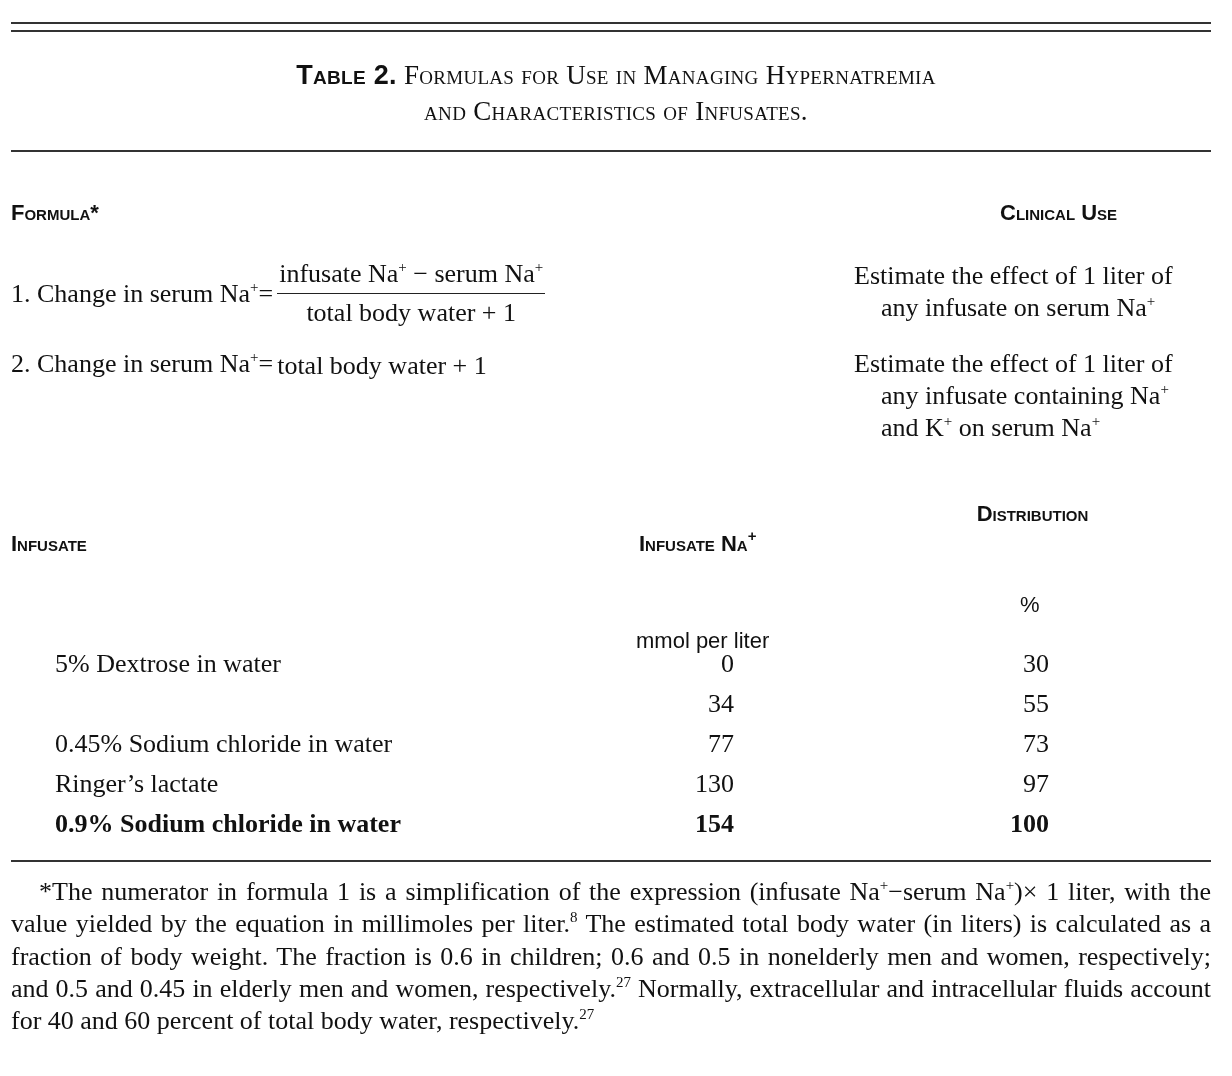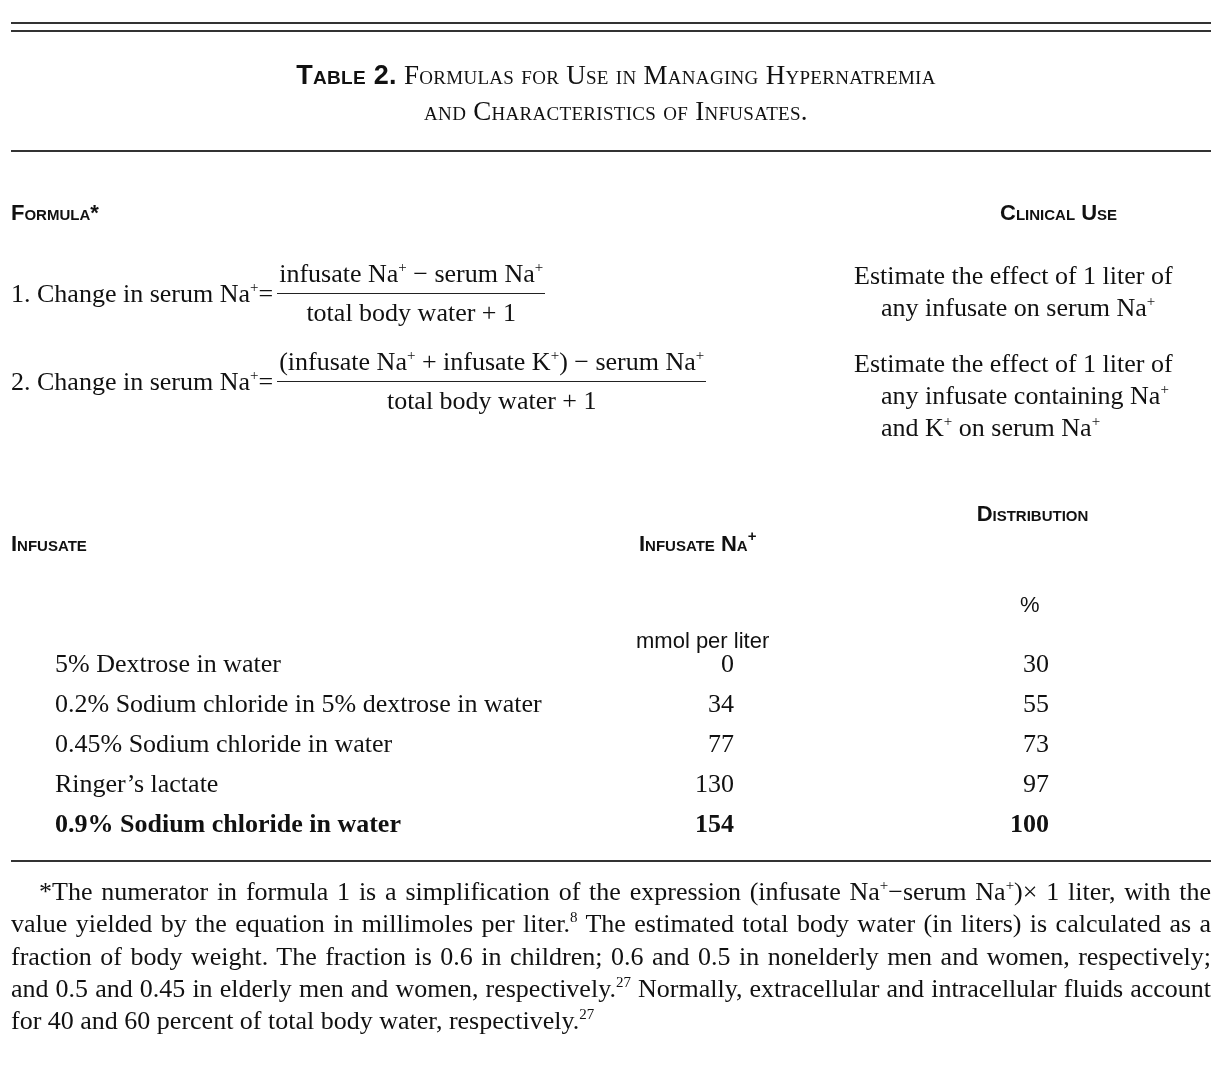--- a/index.html
+++ b/index.html
@@ -51,21 +51,20 @@
   </span>
 </div>
 <div class="use" style="top:260px;">
   <span>Estimate the effect of 1 liter of</span>
   <span class="line2"><span>any infusate on serum Na</span><sup>+</sup></span>
 </div>
 
 <div class="formula" style="top:347px;">
   <span><span>2. Change in serum Na</span><sup>+</sup><span>=</span></span>
   <span class="frac">
-    <span class="num"><span>(infusate Na</span><sup>+</sup><span> + infusate K</span><sup>+</sup><span>) − serum Na</span><sup>+</sup></span>
     <span class="den">total body water + 1</span>
   </span>
 </div>
 <div class="use" style="top:348px;">
   <span>Estimate the effect of 1 liter of</span>
   <span class="line2"><span>any infusate containing Na</span><sup>+</sup></span>
   <span class="line2"><span>and K</span><sup>+</sup><span> on serum Na</span><sup>+</sup></span>
 </div>
 
 <div class="hdr" style="left:11px;top:529px;">Infusate</div>
@@ -78,21 +77,20 @@
 
 <div class="unit" style="left:636px;top:590px;margin-top:36px;">mmol per liter</div>
 <div class="unit" style="left:1020px;top:590px;">%</div>
 
 <div class="row" style="top:644px;">
   <span class="name">5% Dextrose in water</span>
   <span class="na">0</span>
   <span class="ecf">30</span>
 </div>
 <div class="row" style="top:684px;">
-  <span class="name">0.2% Sodium chloride in 5% dextrose in water</span>
   <span class="na">34</span>
   <span class="ecf">55</span>
 </div>
 <div class="row" style="top:724px;">
   <span class="name">0.45% Sodium chloride in water</span>
   <span class="na">77</span>
   <span class="ecf">73</span>
 </div>
 <div class="row" style="top:764px;">
   <span class="name">Ringer’s lactate</span>

